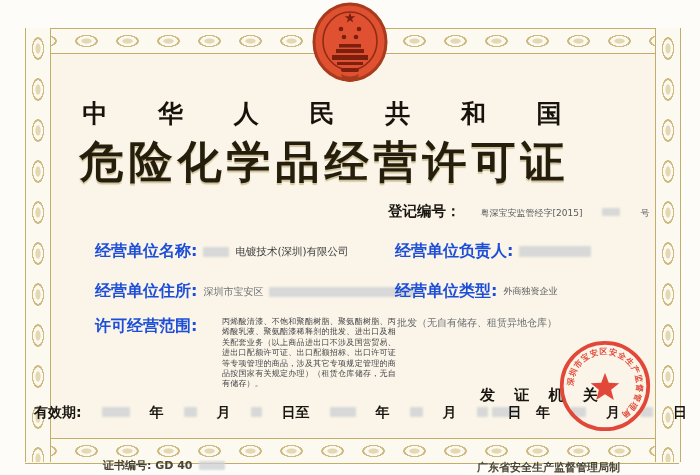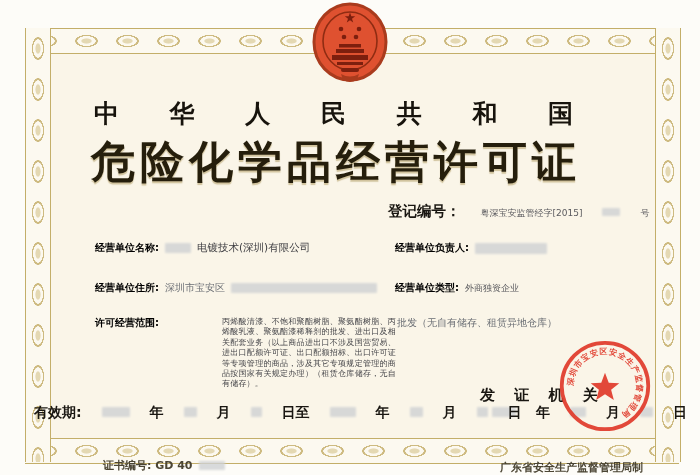--- a/index.html
+++ b/index.html
@@ -1,17 +1,17 @@
 <!DOCTYPE html>
 <html><head>
 <meta charset="utf-8">
 <style>
   html,body{margin:0;padding:0;width:700px;height:475px;overflow:hidden;
     background:#fdfcf8;font-family:"DejaVu Sans","Liberation Sans",sans-serif;}
-  .page{position:relative;width:644px;height:475px;padding-left:23px;}
+  .page{position:relative;width:644px;height:475px;}
   .inner-panel{position:absolute;left:49px;top:51px;width:606px;height:388px;
     background:#faf5e8;z-index:0;}
   
   .band{position:absolute;z-index:1;background-color:#fcf9f0;}
   .band-h{left:25px;width:654px;height:24px;
     border-top:1px solid #c3ae69;border-bottom:1px solid #c3ae69;
     background-image:
       radial-gradient(ellipse 15px 8px at 50% 50%, rgba(203,183,123,0) 60%, rgba(203,183,123,.95) 63% 74%, rgba(203,183,123,0) 77%),
       radial-gradient(ellipse 9px 4.5px at 50% 50%, rgba(212,194,138,.6) 0 48%, rgba(212,194,138,0) 66%);
     background-size:41px 24px;background-repeat:repeat-x;}
@@ -25,21 +25,21 @@
   .band-left{left:25px;} .band-right{left:655px;}
 
   .abs{position:absolute;z-index:2;}
   .country-title{left:0;right:0;top:97px;text-align:center;font-size:25px;font-weight:700;
     color:#17130c;letter-spacing:21px;padding-left:21px;white-space:nowrap;}
   .main-title{left:0;right:0;top:133px;text-align:center;font-size:44px;font-weight:700;
     color:#251e0c;letter-spacing:5px;padding-left:5px;white-space:nowrap;
     text-shadow:0 2px 1px rgba(158,132,64,.45);}
   .row{display:flex;align-items:center;gap:6px;white-space:nowrap;}
   .row-base{display:flex;align-items:baseline;gap:20px;white-space:nowrap;}
-  .label{font-size:10px;font-weight:700;color:#000000;}
+  .label{font-size:16px;font-weight:700;color:#1d4ed8;}
   .label-sp{letter-spacing:8px;}
   .val-md{font-size:10.5px;color:#3c3c40;filter:blur(.3px);}
   .val-sm{font-size:9px;color:#5a5a5e;filter:blur(.3px);}
   .val-xs{font-size:10px;color:#6a6e74;filter:blur(.4px);}
   .redact{display:inline-block;background:#cfd2d4;opacity:.8;border-radius:1px;filter:blur(1px);}
   .reg-label{font-size:14.5px;font-weight:700;color:#191611;}
   .scope-text{width:174px;font-size:8px;line-height:1.3;color:#46464a;text-align:justify;
     word-break:break-all;letter-spacing:.2px;filter:blur(.3px);}
   .issuer{font-size:15px;font-weight:700;letter-spacing:7px;color:#191611;margin-top:8px;}
   .date-bold{font-size:14px;font-weight:700;color:#191611;}

